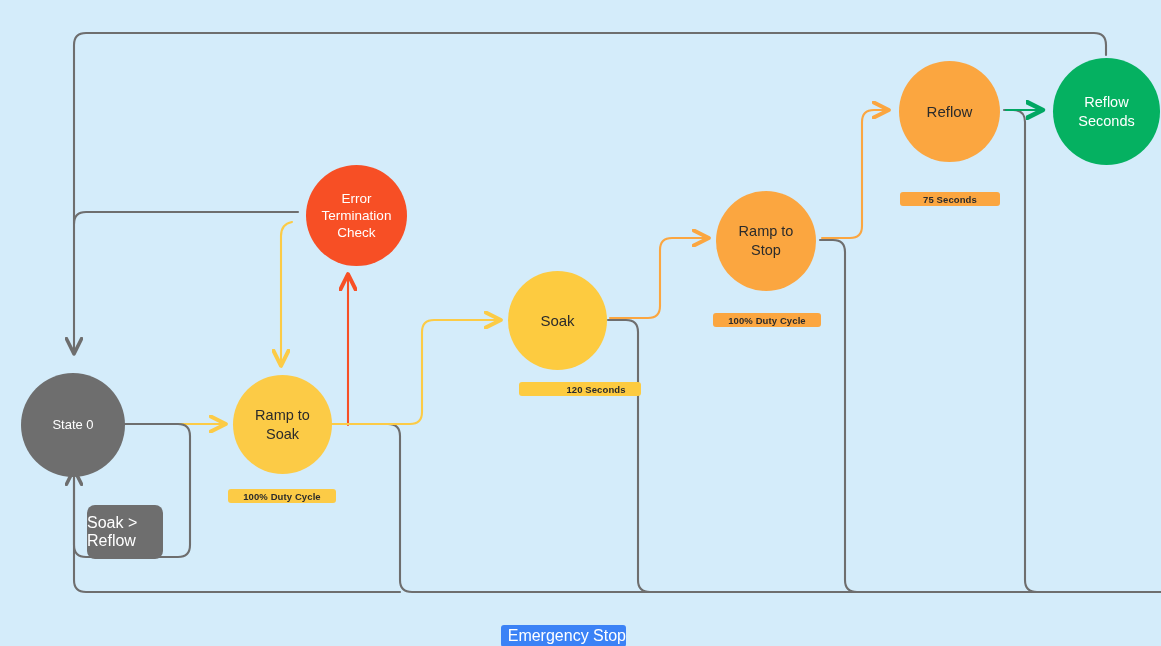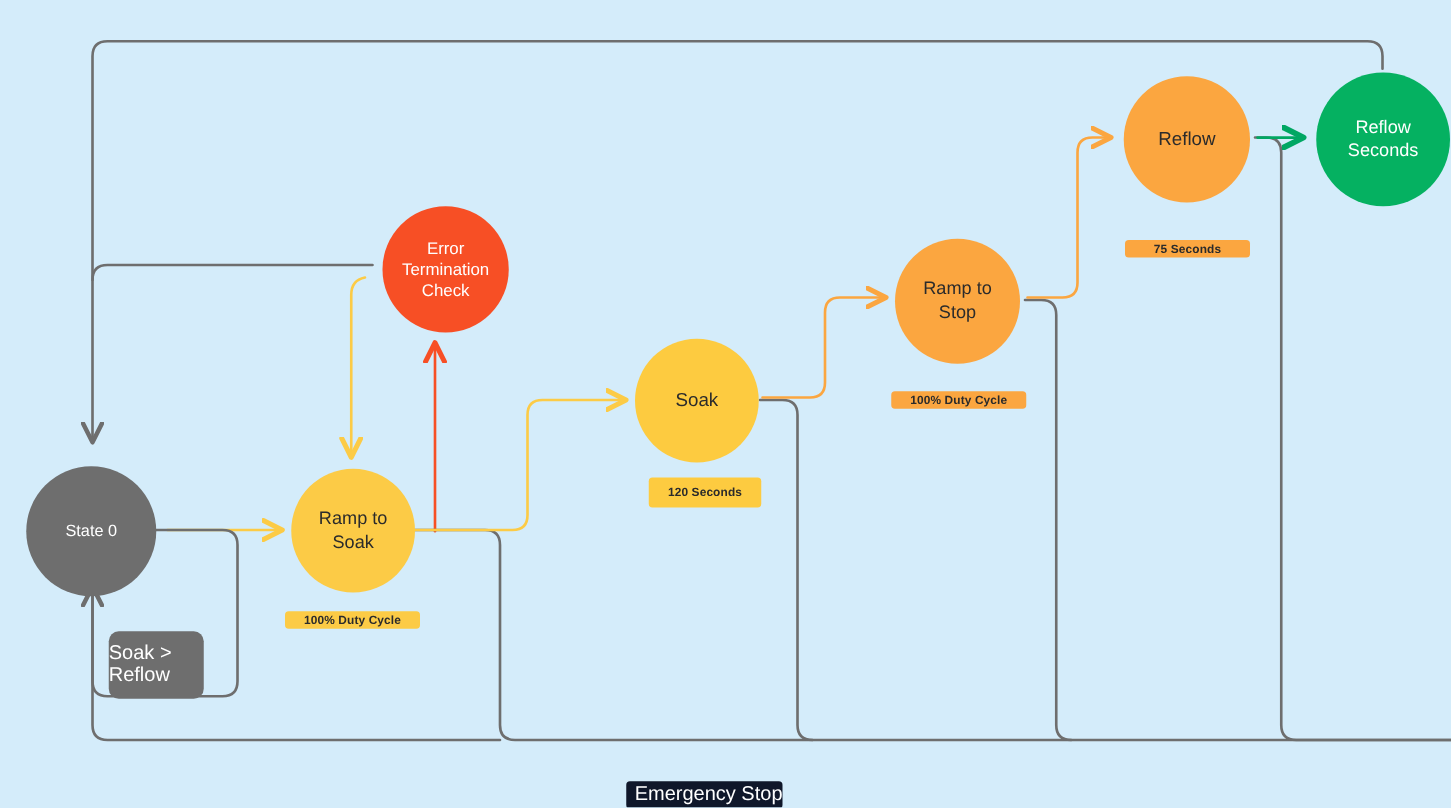--- a/index.html
+++ b/index.html
@@ -165,34 +165,34 @@
     <span>
       <span>Reflow</span>
       <span>Seconds</span>
     </span>
   </div>
 
   <div class="badge" style="left:228px; top:489px; width:108px; height:14px; background:#fccb46;">
     <span>100% Duty Cycle</span>
   </div>
 
-  <div class="badge" style="left:519px; top:382px; width:90px; height:24px; background:#fdcb40;">
+  <div class="badge" style="left:519px; top:382px; width:90px; height:14px; background:#fdcb40;padding-left:32px;">
     <span>120 Seconds</span>
   </div>
 
   <div class="badge" style="left:713px; top:313px; width:108px; height:14px; background:#fba640;">
     <span>100% Duty Cycle</span>
   </div>
 
   <div class="badge" style="left:900px; top:176px; width:100px; height:14px; background:#fba640;margin-top:16px;">
     <span>75 Seconds</span>
   </div>
 
   <div class="rectbox" style="left:87px; top:489px; width:76px; height:54px; background:#6e6e6e;">
     <span>Soak &gt; Reflow</span>
   </div>
 
-  <div class="rectbox" style="left:501px; top:609px; width:125px; height:22px; background:#0f172a; border-radius:3px;">
+  <div class="rectbox" style="left:501px; top:609px; width:125px; height:22px; background:#3b82f6; border-radius:3px;">
     <span>Emergency Stop</span>
   </div>
 
 
 </div>
 
 </body></html>

